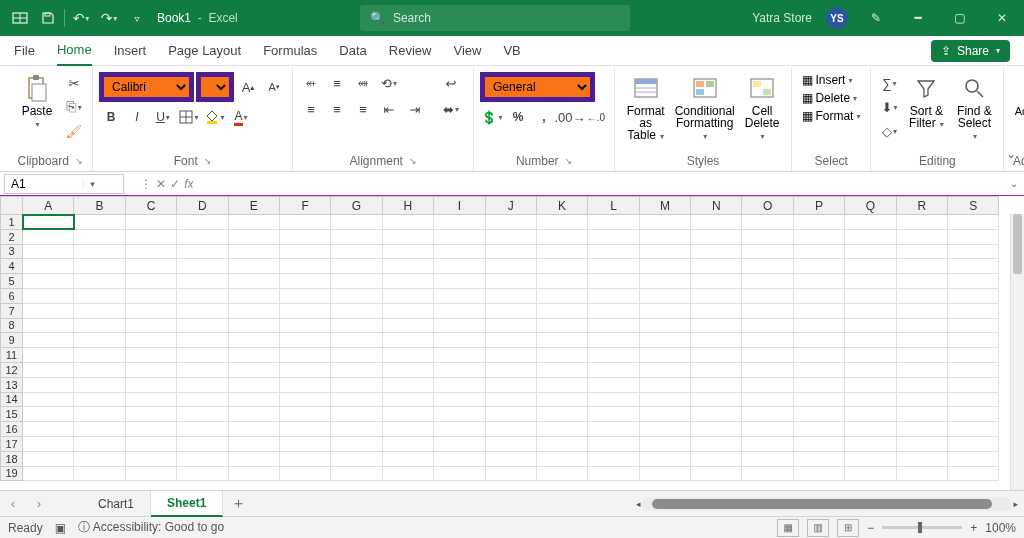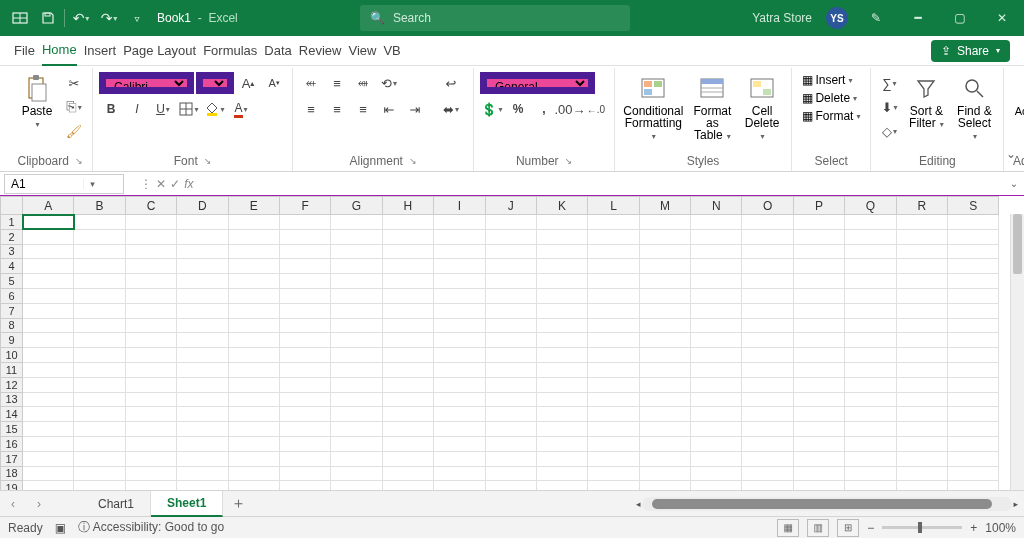--- a/index.html
+++ b/index.html
@@ -9,38 +9,38 @@
 .titlebar .qaicon{width:24px;height:24px;display:flex;align-items:center;justify-content:center;color:#fff;opacity:.9;font-size:14px}
 .titlebar .divider{width:1px;height:18px;background:rgba(255,255,255,.3)}
 .title-text{font-size:12px;color:#b8e0c8}
 .title-text .docname{color:#fff}
 .searchwrap{flex:1;display:flex;justify-content:center}
 .searchbox{width:270px;height:26px;background:#2b8b57;border-radius:3px;display:flex;align-items:center;padding:0 10px;color:#d0e8d9;gap:8px}
 .userside{display:flex;align-items:center;gap:14px;margin-left:auto;color:#cfe8d9}
 .avatar{width:22px;height:22px;border-radius:50%;background:#2b579a;color:#fff;display:flex;align-items:center;justify-content:center;font-size:10px;font-weight:600}
 .wbtn{width:28px;height:28px;display:flex;align-items:center;justify-content:center;color:#d7eee0}
 
-.tabstrip{height:30px;background:#fff;display:flex;align-items:center;padding:0 14px;gap:7px;border-bottom:1px solid #e1e1e1}
+.tabstrip{height:30px;background:#fff;display:flex;align-items:center;padding:0 14px;gap:22px;border-bottom:1px solid #e1e1e1}
 .tabstrip .tab{font-size:13px;color:#444;height:30px;display:flex;align-items:center;cursor:pointer}
 .tabstrip .tab.active{color:#107c41;font-weight:400;border-bottom:2px solid #107c41}
 .sharebtn{margin-left:auto;background:#107c41;color:#fff;padding:4px 10px;border-radius:4px;font-size:12px;display:flex;align-items:center;gap:6px}
 
 .ribbon{height:106px;background:#fff;display:flex;padding:2px 8px 0;border-bottom:1px solid #d4d4d4;position:relative}
 .group{display:flex;flex-direction:column;align-items:center;padding:0 6px;border-right:1px solid #e5e5e5}
 .group:last-child{border-right:none}
 .group-body{flex:1;display:flex;align-items:flex-start;gap:2px;padding-top:4px}
 .group-label{font-size:11px;color:#666;padding:2px 0 3px;display:flex;align-items:center;gap:4px}
 .dlg{font-size:9px;color:#888;margin-left:2px}
 .bigbtn{display:flex;flex-direction:column;align-items:center;justify-content:center;padding:2px 4px;gap:3px;min-width:46px;cursor:pointer}
 .bigbtn .ic{width:28px;height:28px;display:flex;align-items:center;justify-content:center;font-size:20px}
 .bigbtn .lbl{font-size:11px;text-align:center;line-height:12px}
 .col{display:flex;flex-direction:column;gap:2px}
 .row{display:flex;gap:2px;align-items:center}
 .smbtn{width:24px;height:22px;display:flex;align-items:center;justify-content:center;color:#444;cursor:pointer;font-size:13px}
-.sel{border:7px solid #4c1d95;background:#ec4899;height:22px;font-size:12px;padding:0 4px}
+.sel{border:5px solid #4c1d95;background:#f97316;height:30px;font-size:12px;padding:0 4px}
 .sel.font{width:95px}
 .sel.size{width:38px}
 .sel.num{width:115px}
 .mini{font-size:11px;display:flex;align-items:center;gap:2px;padding:1px 4px;cursor:pointer}
 .chev{font-size:8px;color:#666;margin-left:1px}
 .collapse{position:absolute;right:8px;bottom:10px;font-size:12px;color:#666}
 
 .fbar{height:24px;display:flex;align-items:center;border-bottom:1px solid #a21caf;background:#fff}
 .namebox{width:120px;border:1px solid #ccc;margin:2px 0 2px 4px;height:20px;display:flex;align-items:center}
 .namebox input{border:none;outline:none;width:78px;padding:0 6px;font-size:12px}
@@ -259,37 +259,37 @@
         <span class="dlg">↘</span>
       </div>
   </div>
 
   <div class="group">
     <div class="group-body">
       <div class="bigbtn">
         <div class="ic">
             <svg width="26" height="22">
               <rect x="2" y="2" width="22" height="18" fill="none" stroke="#777"></rect>
+              <rect x="2" y="2" width="22" height="5" fill="#8faadc"></rect>
+              <line x1="2" y1="11" x2="24" y2="11" stroke="#aaa"></line>
+              <line x1="2" y1="15" x2="24" y2="15" stroke="#aaa"></line>
+            </svg>
+          </div>
+        <div class="lbl"><span>Format as Table</span> <span class="chev">▾</span></div>
+      </div>
+      <div class="bigbtn">
+        <div class="ic">
+            <svg width="26" height="22">
+              <rect x="2" y="2" width="22" height="18" fill="none" stroke="#777"></rect>
               <rect x="4" y="4" width="8" height="6" fill="#f4b183"></rect>
               <rect x="14" y="4" width="8" height="6" fill="#a9d18e"></rect>
               <rect x="4" y="12" width="8" height="6" fill="#9dc3e6"></rect>
             </svg>
           </div>
         <div class="lbl"><span>Conditional Formatting</span> <span class="chev">▾</span></div>
-      </div>
-      <div class="bigbtn">
-        <div class="ic">
-            <svg width="26" height="22">
-              <rect x="2" y="2" width="22" height="18" fill="none" stroke="#777"></rect>
-              <rect x="2" y="2" width="22" height="5" fill="#8faadc"></rect>
-              <line x1="2" y1="11" x2="24" y2="11" stroke="#aaa"></line>
-              <line x1="2" y1="15" x2="24" y2="15" stroke="#aaa"></line>
-            </svg>
-          </div>
-        <div class="lbl"><span>Format as Table</span> <span class="chev">▾</span></div>
       </div>
       <div class="bigbtn">
         <div class="ic">
             <svg width="26" height="22">
               <rect x="2" y="2" width="22" height="18" fill="none" stroke="#777"></rect>
               <rect x="4" y="4" width="8" height="6" fill="#ffe699"></rect>
               <rect x="14" y="12" width="8" height="6" fill="#c5e0b4"></rect>
             </svg>
           </div>
         <div class="lbl"><span>Cell Delete</span> <span class="chev">▾</span></div>
@@ -609,42 +609,20 @@
           <td class="cell"></td>
           <td class="cell"></td>
           <td class="cell"></td>
           <td class="cell"></td>
           <td class="cell"></td>
           <td class="cell"></td>
           <td class="cell"></td>
           <td class="cell"></td>
         </tr>
         <tr>
-          <th class="rowh">10</th>
-          <td class="cell"></td>
-          <td class="cell"></td>
-          <td class="cell"></td>
-          <td class="cell"></td>
-          <td class="cell"></td>
-          <td class="cell"></td>
-          <td class="cell"></td>
-          <td class="cell"></td>
-          <td class="cell"></td>
-          <td class="cell"></td>
-          <td class="cell"></td>
-          <td class="cell"></td>
-          <td class="cell"></td>
-          <td class="cell"></td>
-          <td class="cell"></td>
-          <td class="cell"></td>
-          <td class="cell"></td>
-          <td class="cell"></td>
-          <td class="cell"></td>
-        </tr>
-        <tr>
           <th class="rowh">11</th>
           <td class="cell"></td>
           <td class="cell"></td>
           <td class="cell"></td>
           <td class="cell"></td>
           <td class="cell"></td>
           <td class="cell"></td>
           <td class="cell"></td>
           <td class="cell"></td>
           <td class="cell"></td>

